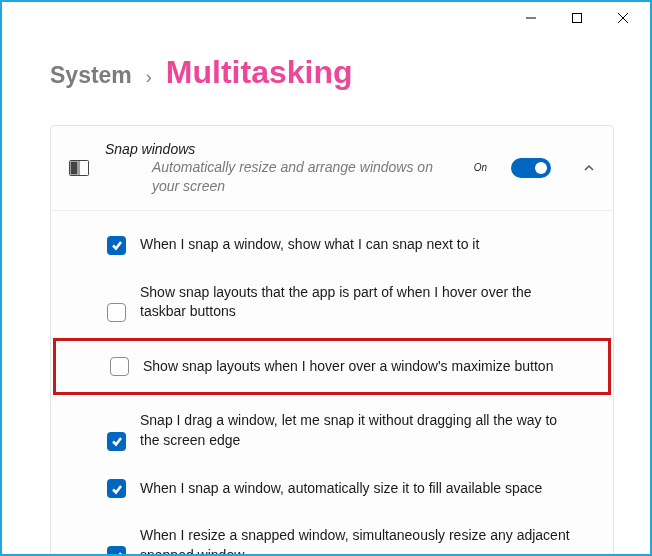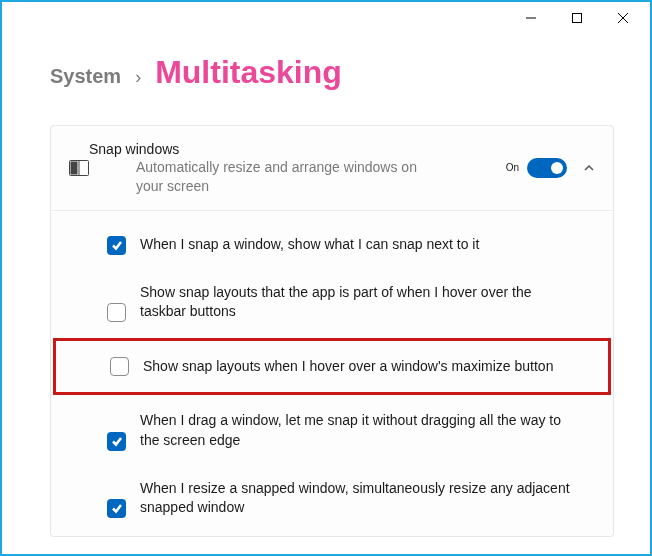--- a/index.html
+++ b/index.html
@@ -30,21 +30,21 @@
     .content {
       padding: 20px 36px 0 48px;
     }
     .breadcrumb {
       display: flex;
       align-items: baseline;
       gap: 14px;
       margin-bottom: 34px;
     }
     .bc-parent {
-      font-size: 20px;
+      font-size: 23px;
       font-weight: 600;
       color: #7c7c7c;
     }
     .bc-sep {
       font-size: 18px;
       color: #7c7c7c;
     }
     .bc-current {
       font-size: 32px;
       font-weight: 700;
@@ -53,20 +53,22 @@
     .panel {
       border: 1px solid #e6e6e6;
       border-radius: 4px;
       background: #fdfdfd;
     }
     .snap-header {
       display: flex;
       align-items: center;
       padding: 14px 18px;
       border-bottom: 1px solid #ececec;
+      gap: 16px;
+      font-style: italic;
     }
     .snap-icon {
       width: 20px;
       height: 16px;
       flex-shrink: 0;
     }
     .snap-title-block {
       flex: 1;
     }
     .snap-title {
@@ -218,21 +220,29 @@
         <div class="option-row highlighted">
           <div class="checkbox unchecked"></div>
           <div class="option-label">Show snap layouts when I hover over a window's maximize button</div>
         </div>
         <div class="option-row">
           <div class="checkbox checked">
             <svg class="checkmark" width="12" height="12" viewBox="0 0 12 12">
               <polyline points="2,6.5 5,9.5 10,3" fill="none"></polyline>
             </svg>
           </div>
-          <div class="option-label">When I drag a window, let me snap it without dragging all the way to the screen edge</div>
+          <div class="option-label">Snap I drag a window, let me snap it without dragging all the way to the screen edge</div>
+        </div>
+        <div class="option-row">
+          <div class="checkbox checked">
+            <svg class="checkmark" width="12" height="12" viewBox="0 0 12 12">
+              <polyline points="2,6.5 5,9.5 10,3" fill="none"></polyline>
+            </svg>
+          </div>
+          <div class="option-label">When I snap a window, automatically size it to fill available space</div>
         </div>
         <div class="option-row">
           <div class="checkbox checked">
             <svg class="checkmark" width="12" height="12" viewBox="0 0 12 12">
               <polyline points="2,6.5 5,9.5 10,3" fill="none"></polyline>
             </svg>
           </div>
           <div class="option-label">When I resize a snapped window, simultaneously resize any adjacent snapped window</div>
         </div>
       </div>

